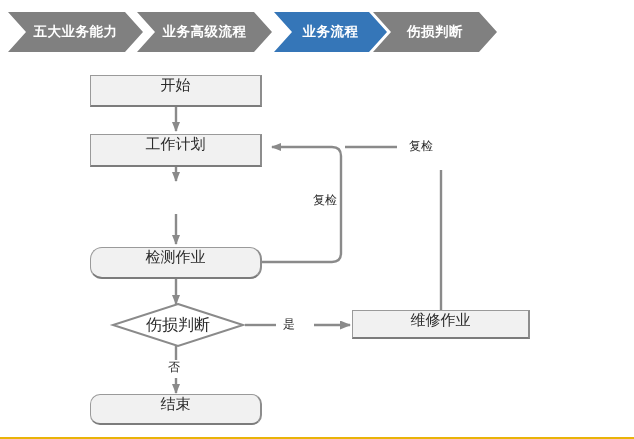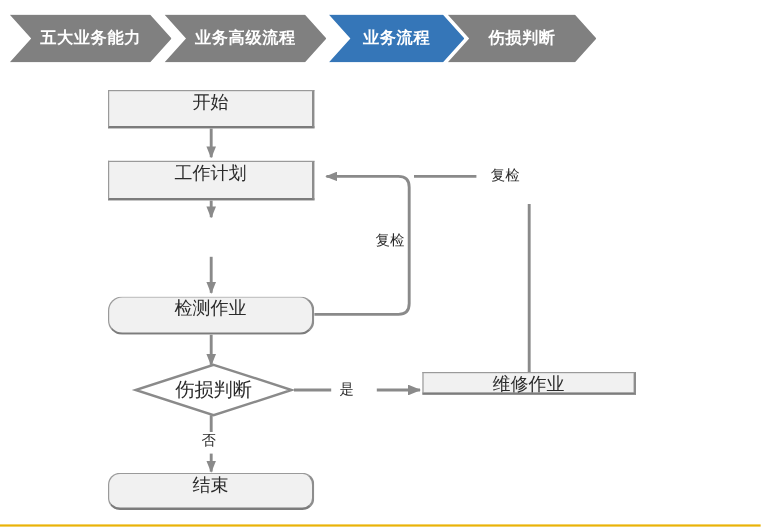--- a/index.html
+++ b/index.html
@@ -172,21 +172,21 @@
 
 
     <div class="node" style="left:90px; top:247px; width:172px; height:32px;border-radius:12px;">
       <span>检测作业</span>
     </div>
 
     <div class="diamond-wrap" style="left:113px; top:304px; width:130px; height:42px;">
       <div class="diamond-label">伤损判断</div>
     </div>
 
-    <div class="node" style="left:352px; top:310px; width:178px; height:19px;">
+    <div class="node" style="left:352px; top:310px; width:178px; height:29px;">
       <span>维修作业</span>
     </div>
 
     <div class="node" style="left:90px; top:394px; width:172px; height:31px;border-radius:10px;">
       <span>结束</span>
     </div>
 
     <div class="edge-label" style="left:313px; top:192px;">复检</div>
 
     <div class="edge-label" style="left:409px; top:138px;">复检</div>

